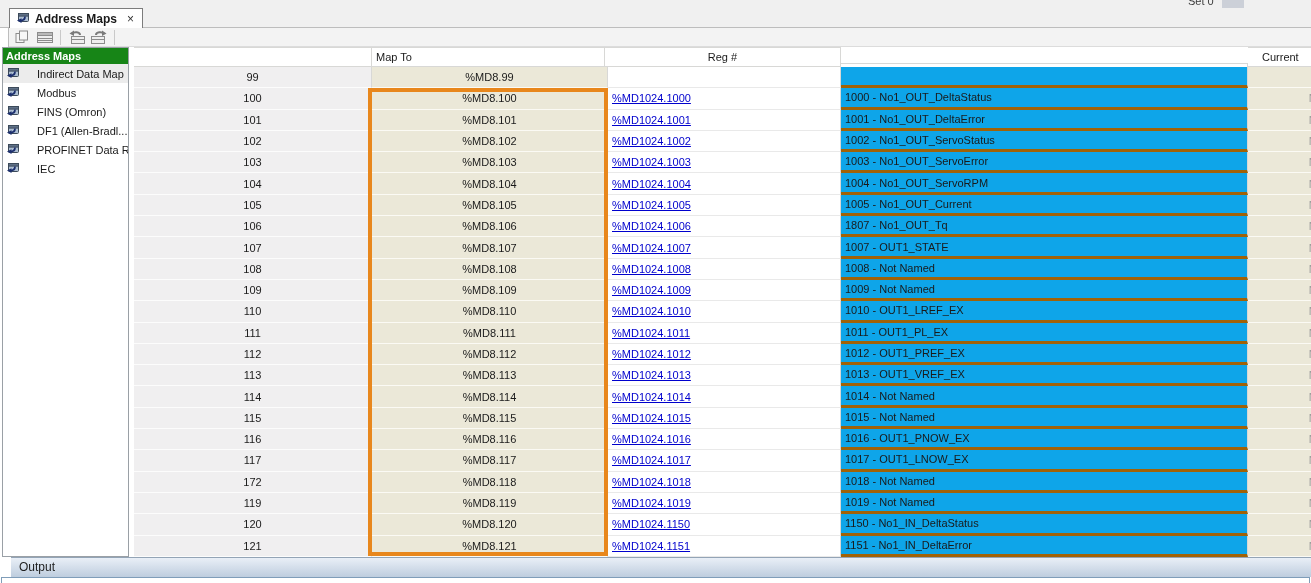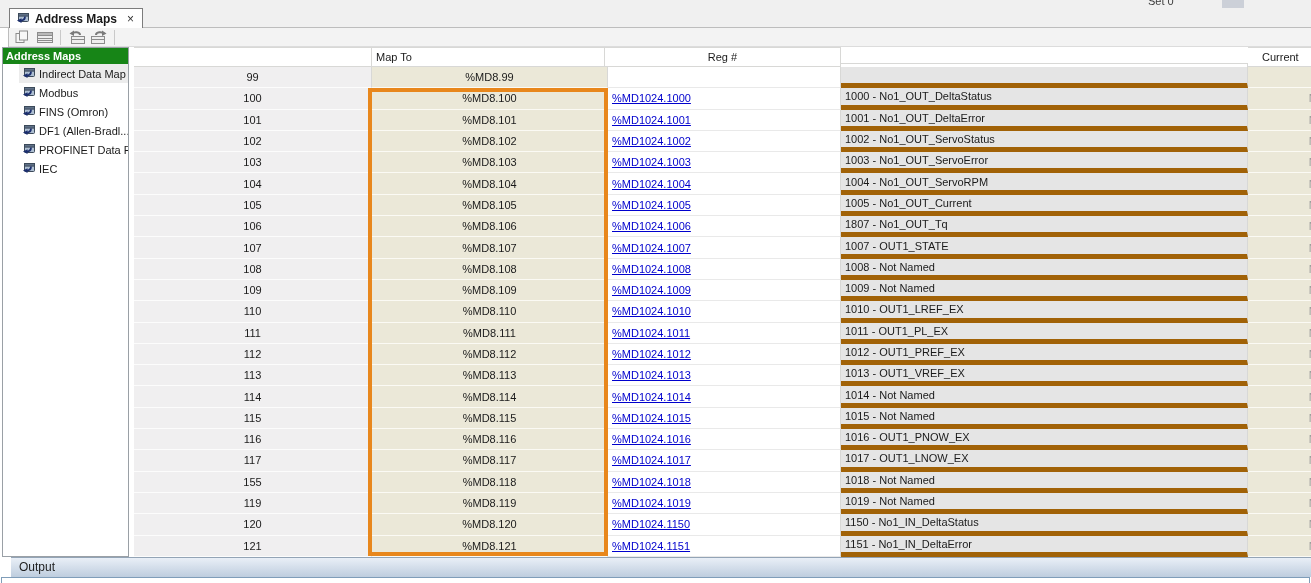--- a/index.html
+++ b/index.html
@@ -4,21 +4,21 @@
 <style>
   * { margin:0; padding:0; box-sizing:border-box; }
   html,body { width:1311px; height:583px; overflow:hidden; background:#fff;
               font-family:"Liberation Sans", sans-serif; color:#1a1a1a; }
   body { position:relative; }
 
   
   .top-strip { position:absolute; left:0; top:0; width:1311px; height:8px; background:#f0f0f0; }
   .clip8 { position:absolute; top:0; height:8px; overflow:hidden; }
   .clip8 span { display:block; margin-top:-5px; font-size:11px; color:#3c3c3c; }
-  .set-label { left:1148px; }
+  .set-label { left:1188px; }
   .page-box { position:absolute; left:1222px; top:0; width:22px; height:8px; background:#ccd0d8; }
   .page-nums { left:1252px; width:62px; }
   .page-nums .nums { display:flex; gap:14px; margin-top:-5px; font-size:11px; color:#3c3c3c; }
 
   
   .tab-bar { position:absolute; left:0; top:8px; width:1311px; height:20px; background:#f0f0f0;
              border-bottom:1px solid #bdbdbd; }
   .tab { position:absolute; left:9px; top:0; height:20px; background:#fff;
          border:1px solid #7c7c7c; border-bottom:none; display:flex; align-items:center;
          gap:6px; padding:0 8px 0 6px; z-index:2; }
@@ -30,37 +30,37 @@
   .toolbar { position:absolute; left:9px; top:28px; width:1302px; height:19px; background:#f3f3f3;
              border-bottom:1px solid #dcdcdc; display:flex; align-items:center; gap:3px; padding-left:3px; }
   .tool-btn { width:20px; height:17px; display:flex; align-items:center; justify-content:center; }
   .tool-sep { width:1px; height:15px; background:#c9c9c9; margin:0 2px; }
 
   
   .sidebar { position:absolute; left:2px; top:47px; width:127px; height:510px; background:#fff;
              border:1px solid #9aa0a6; }
   .sidebar-header { height:16px; background:#178517; color:#fff; font-weight:bold; font-size:11px;
                     line-height:16px; padding-left:3px; }
-  .side-item { height:19px; display:flex; align-items:center; gap:4px; padding-left:3px;
-               font-size:11px; white-space:nowrap; overflow:hidden; cursor:default;margin-left:16px; }
+  .side-item { height:19px; display:flex; align-items:center; gap:18px; padding-left:3px;
+               font-size:11px; white-space:nowrap; overflow:hidden; cursor:default; }
   .side-item.selected { background:#ececec; }
 
   
   .grid { position:absolute; left:131px; top:47px; width:1180px; height:510px; overflow:hidden; }
   .grid-inner { width:1210px; padding-left:3px; }
   .row { display:flex; height:21.3px; }
   .row.header { height:20px; }
   .cell { height:100%; display:flex; align-items:center; font-size:11px;
           border-right:1px solid #d8d8d6; overflow:hidden; white-space:nowrap; }
   .header .cell { background:#fff; border-top:1px solid #d8d8d6; border-bottom:1px solid #d8d8d6;
                   color:#1a1a1a; }
   .c-index  { width:238px; justify-content:center; background:#f0eff0; border-bottom:1px solid #fcfcfc; }
   .c-reg    { width:236px; justify-content:center; background:#ebe8d8; border-bottom:1px solid #fbfaf4; }
   .c-map    { width:233px; padding-left:4px; background:#fff; border-bottom:1px solid #e9e9e9; }
-  .c-desc   { width:407px; padding-left:4px; background:#e5e5e5; border-bottom:5px solid #a16207; }
+  .c-desc   { width:407px; padding-left:4px; background:#0ea5e9; border-bottom:3px solid #a16207; }
   .c-cur    { width:90px;  justify-content:flex-end; padding-right:10px; background:#ebe8d8;
               border-bottom:1px solid #fbfaf4; color:#9b9b9b; }
   .header .c-index, .header .c-reg, .header .c-map, .header .c-desc, .header .c-cur { background:#fff; color:#1a1a1a; }
   .header .c-desc { justify-content:flex-end; padding-right:12px;margin-top:16px; }
   .header .c-cur  { justify-content:flex-start; padding-left:14px; color:#1a1a1a; }
   .maplink { color:#0000cd; cursor:pointer;text-decoration:underline; }
 
   
   .highlight-box { position:absolute; left:368px; top:88px; width:240px; height:468px;
                    border:4px solid #e8871c; pointer-events:none; z-index:5; }
@@ -416,21 +416,21 @@
           <div class="cell c-index">117</div>
           <div class="cell c-reg">%MD8.117</div>
           <div class="cell c-map">
             <span class="maplink">%MD1024.1017</span>
           </div>
           <div class="cell c-desc">1017 - OUT1_LNOW_EX</div>
           <div class="cell c-cur">N/A</div>
         </div>
 
         <div class="row">
-          <div class="cell c-index">155</div>
+          <div class="cell c-index">172</div>
           <div class="cell c-reg">%MD8.118</div>
           <div class="cell c-map">
             <span class="maplink">%MD1024.1018</span>
           </div>
           <div class="cell c-desc">1018 - Not Named</div>
           <div class="cell c-cur">N/A</div>
         </div>
 
         <div class="row">
           <div class="cell c-index">119</div>

